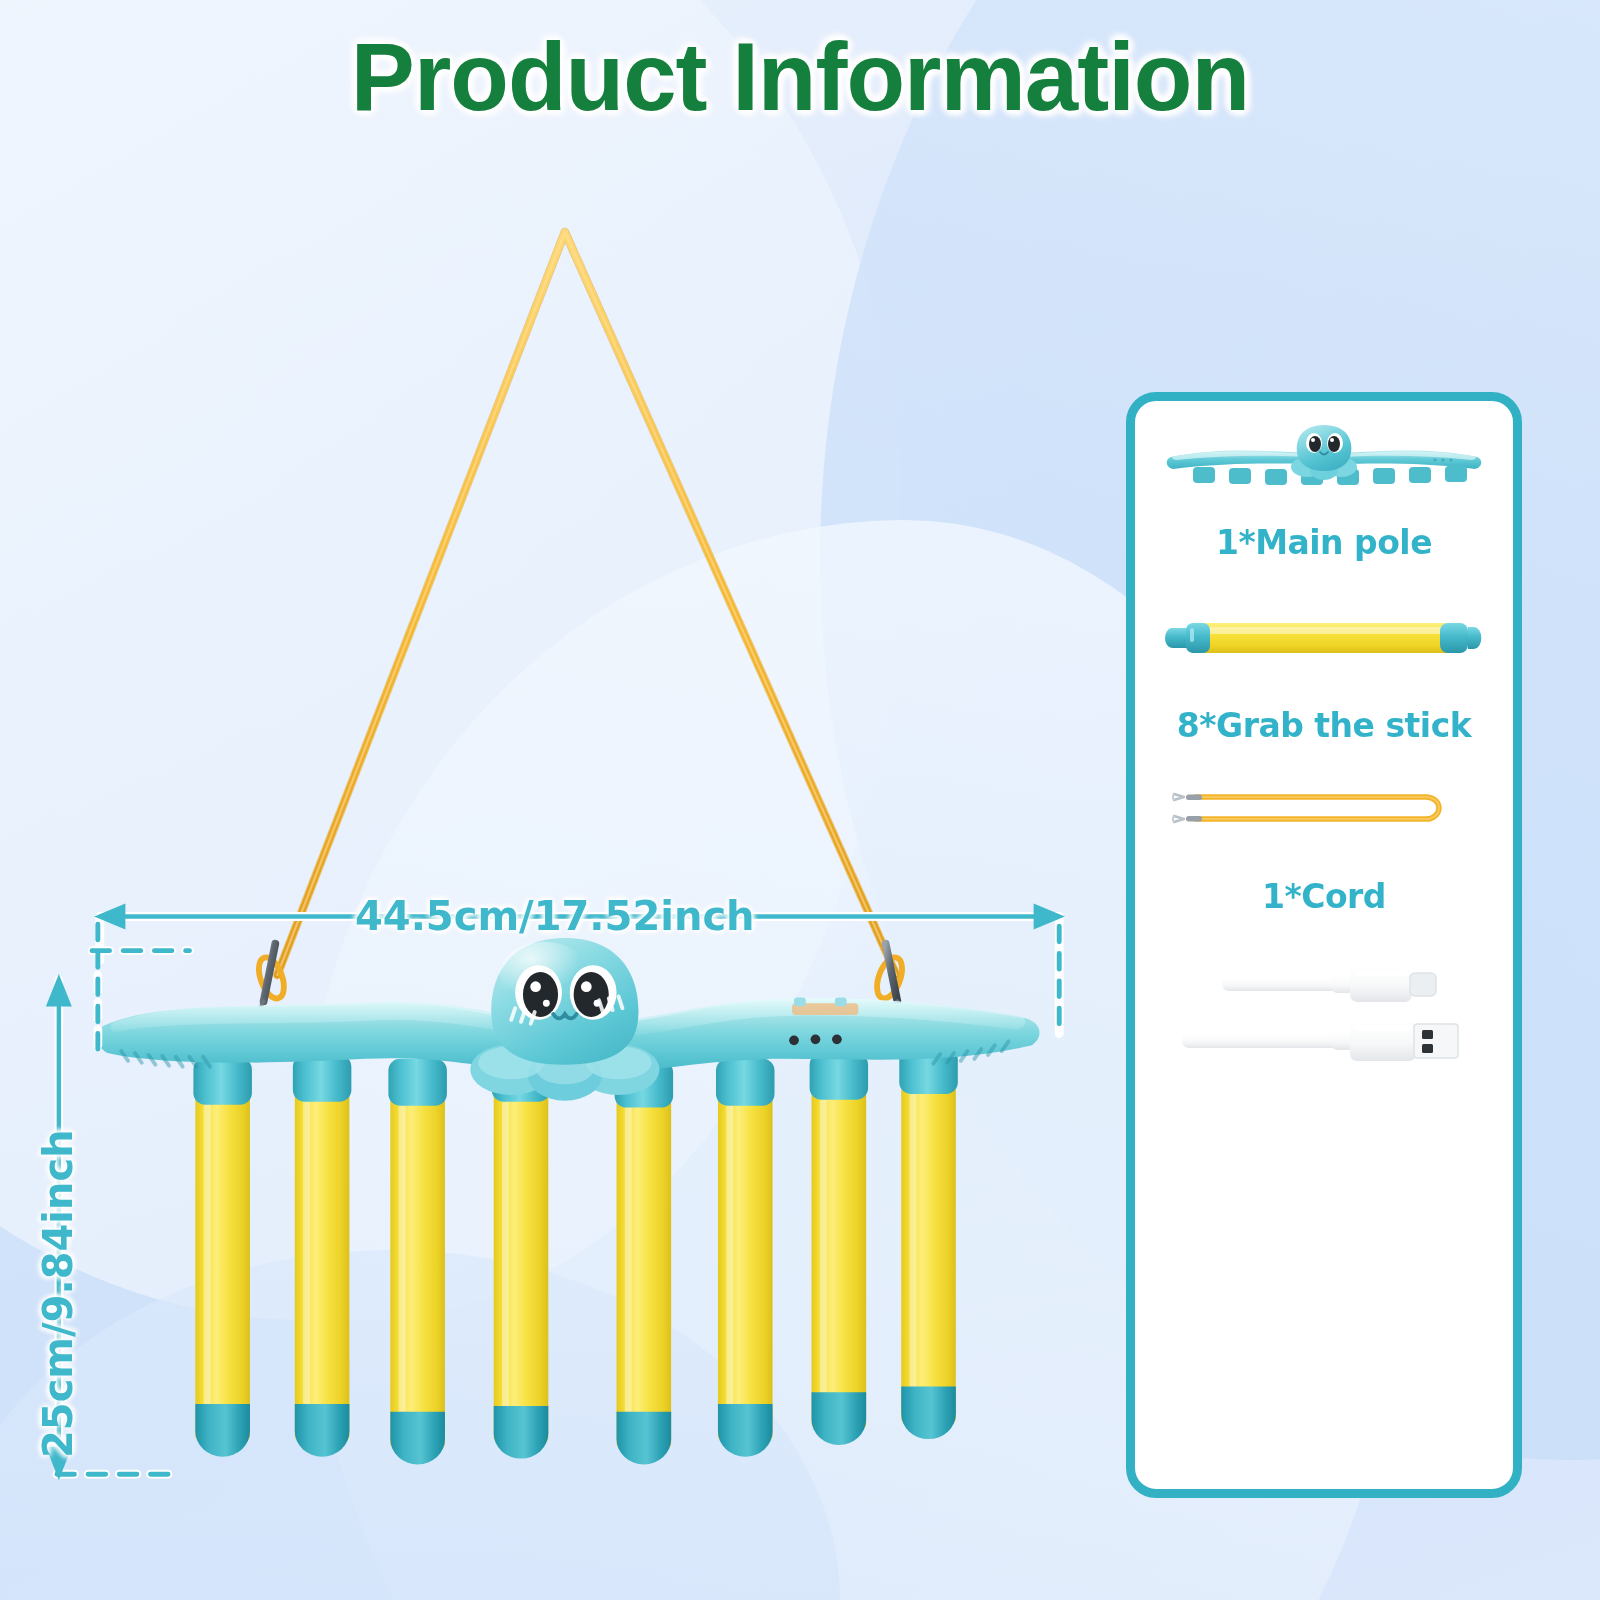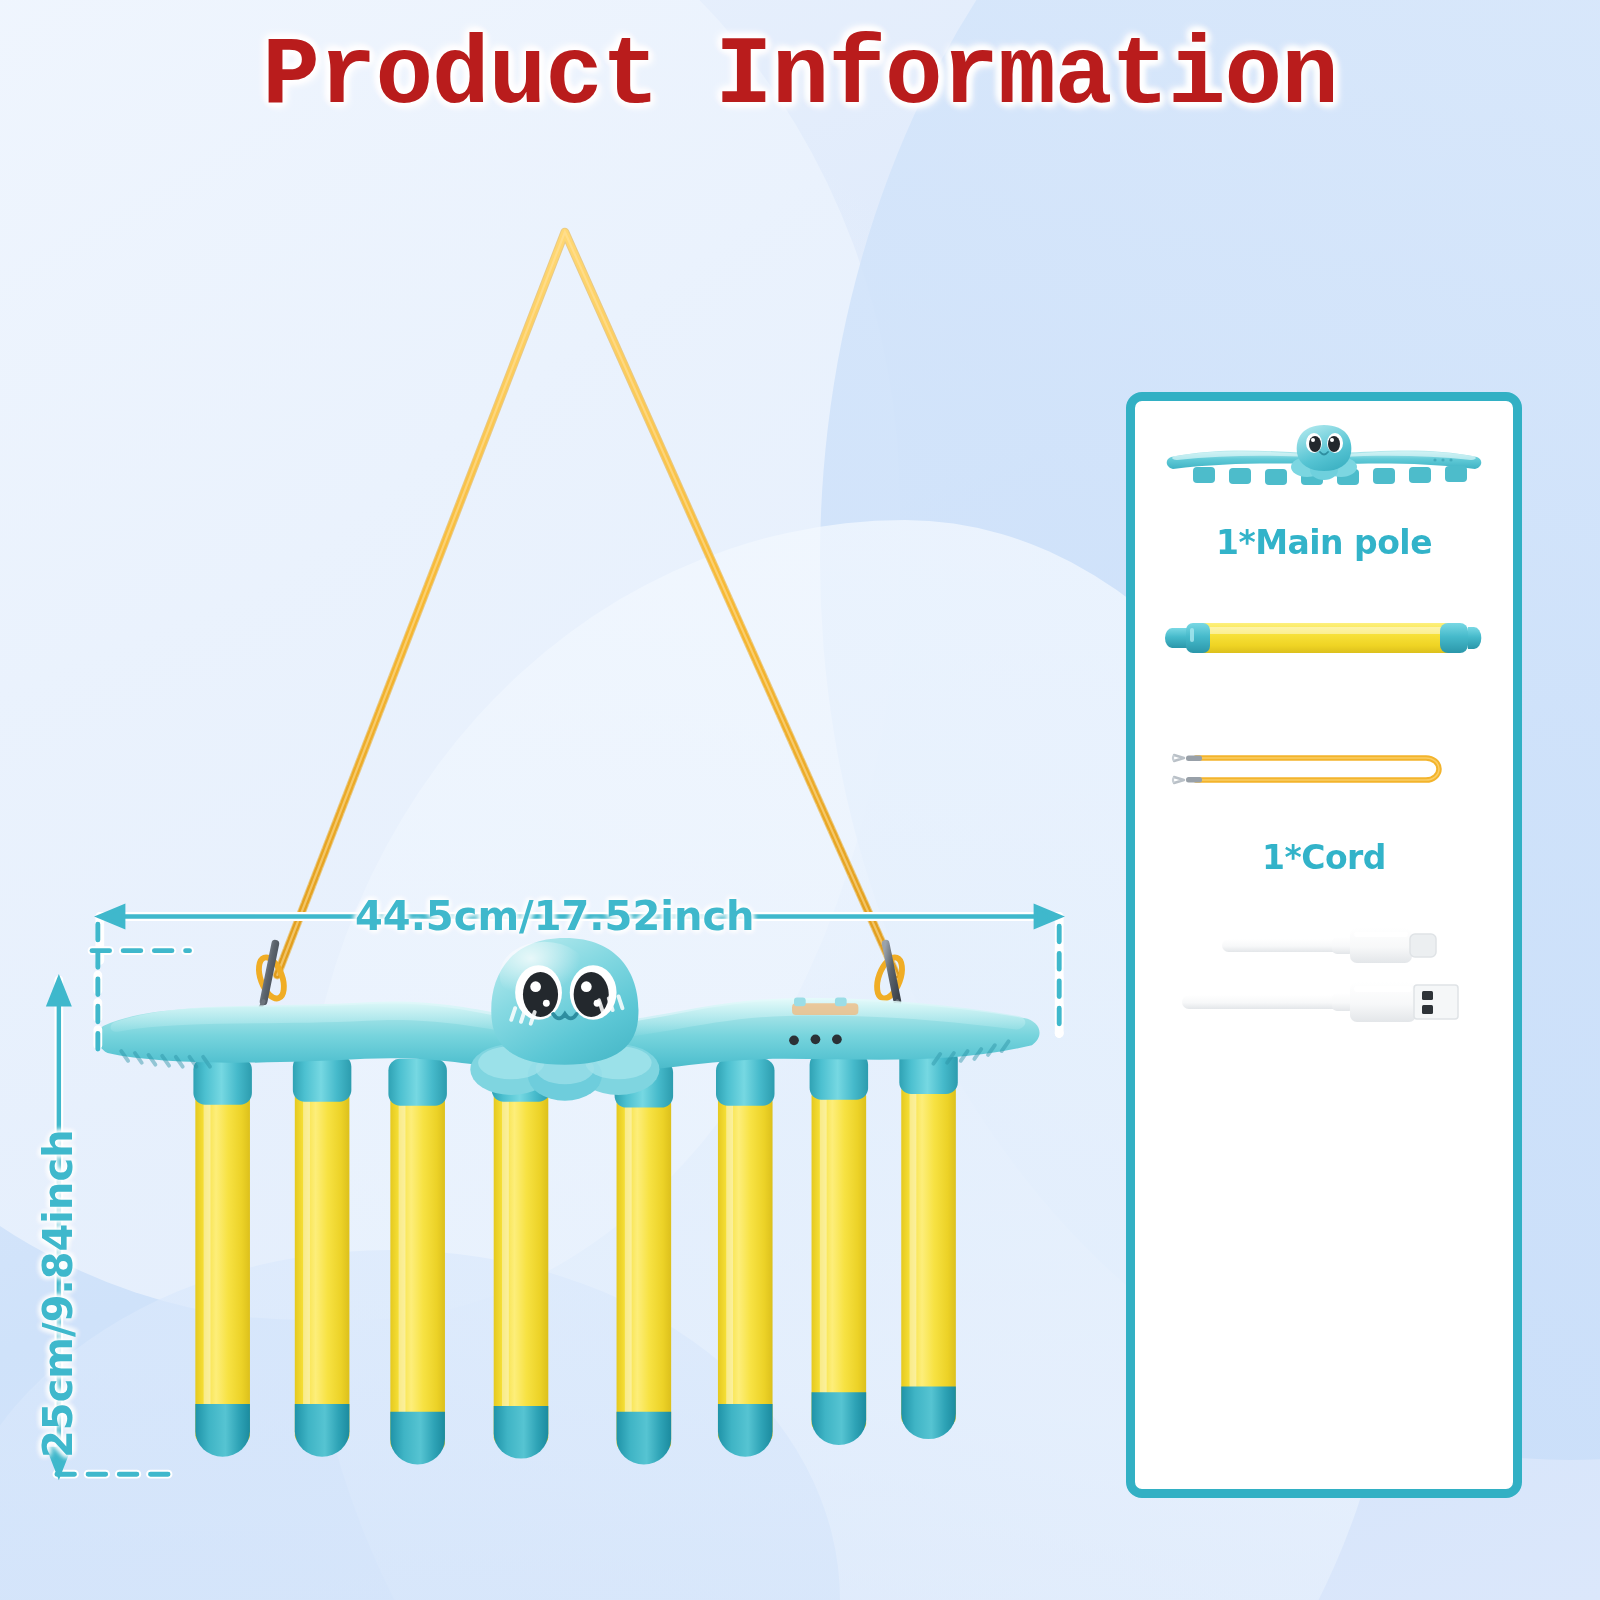--- a/index.html
+++ b/index.html
@@ -39,23 +39,23 @@
     position:absolute; left:-60px; top:1250px;
     width:900px; height:700px;
     border-radius:50%;
     background:linear-gradient(180deg,#dbe9fc 0%,#cfe1f9 100%);
     opacity:.7;
   }
 
   
   .head { position:absolute; left:0; top:22px; width:1600px; text-align:center; z-index:20; }
   .title {
-    font-family:Liberation Mono, monospace;
+    font-family:Liberation Sans, sans-serif;
     font-size:96px; font-weight:700; letter-spacing:-1px;
-    color:#b91c1c;
+    color:#15803d;
     text-shadow:
       0 0 10px #fff, 0 0 10px #fff, 3px 0 7px #fff, -3px 0 7px #fff,
       0 3px 7px #fff, 0 -3px 7px #fff, 4px 4px 9px #fff, -4px -4px 9px #fff;
   }
   .subtitle {
     margin-top:8px;
     font-size:54px; font-weight:700;
     color:#32b3c9;
     text-shadow:
       0 0 8px #fff, 0 0 8px #fff, 2px 0 6px #fff, -2px 0 6px #fff,
@@ -81,21 +81,21 @@
     transform:rotate(-90deg); transform-origin:center center;
     white-space:nowrap; z-index:30;
   }
 
   
   .panel {
     position:absolute; left:1126px; top:392px;
     width:396px; height:1106px;
     background:#ffffff;
     border:9px solid #32b0c4;
-    border-radius:16px;
+    border-radius:30px;
     z-index:25;
     display:flex; flex-direction:column;
     align-items:center;
     padding:18px 0 14px 0;
   }
   .panel-img { width:100%; display:flex; justify-content:center; align-items:center; }
   .panel-label {
     font-size:33px; font-weight:700; color:#32b3c9;
     text-align:center; width:100%;
     letter-spacing:-.5px;
@@ -451,20 +451,21 @@
       <rect x="28" y="7" width="266" height="30" rx="9" fill="url(#gsBody)"></rect>
       <rect x="40" y="11" width="240" height="7" rx="3.5" fill="#fff" opacity=".45"></rect>
       <path d="M8 12 h34 v20 h-34 a7 10 0 0 1 0 -20 z" fill="url(#gsCap)"></path>
       <rect x="22" y="7" width="24" height="30" rx="7" fill="url(#gsCap)"></rect>
       <rect x="276" y="7" width="28" height="30" rx="8" fill="url(#gsCap)"></rect>
       <path d="M304 11 h6 a6 9 0 0 1 0 22 h-6 z" fill="url(#gsCap)"></path>
       <rect x="26" y="12" width="4" height="14" rx="2" fill="#a9e7ef" opacity=".8"></rect>
     </svg>
   </div>
   <div class="gap-c"></div>
+  <div class="panel-label">8*Grab the stick</div>
 
   <div class="gap-d"></div>
 
   <div class="panel-img">
     <svg width="320" height="46" viewBox="0 0 320 46">
       <path d="M32 12 H262 a13 11 0 0 1 0 22 H32" fill="none" stroke="#f3b42c" stroke-width="5.5" stroke-linecap="round"></path>
       <path d="M32 12 H262 a13 11 0 0 1 0 22 H32" fill="none" stroke="#ffdd8a" stroke-width="1.6" stroke-linecap="round" opacity=".6"></path>
       <rect x="22" y="9.5" width="16" height="5.5" rx="2.5" fill="#98a0a8"></rect>
       <rect x="22" y="31" width="16" height="5.5" rx="2.5" fill="#98a0a8"></rect>
       <path d="M20 12 l-10 -3 M20 12 l-10 3" stroke="#b9c0c7" stroke-width="2.4" stroke-linecap="round" fill="none"></path>

